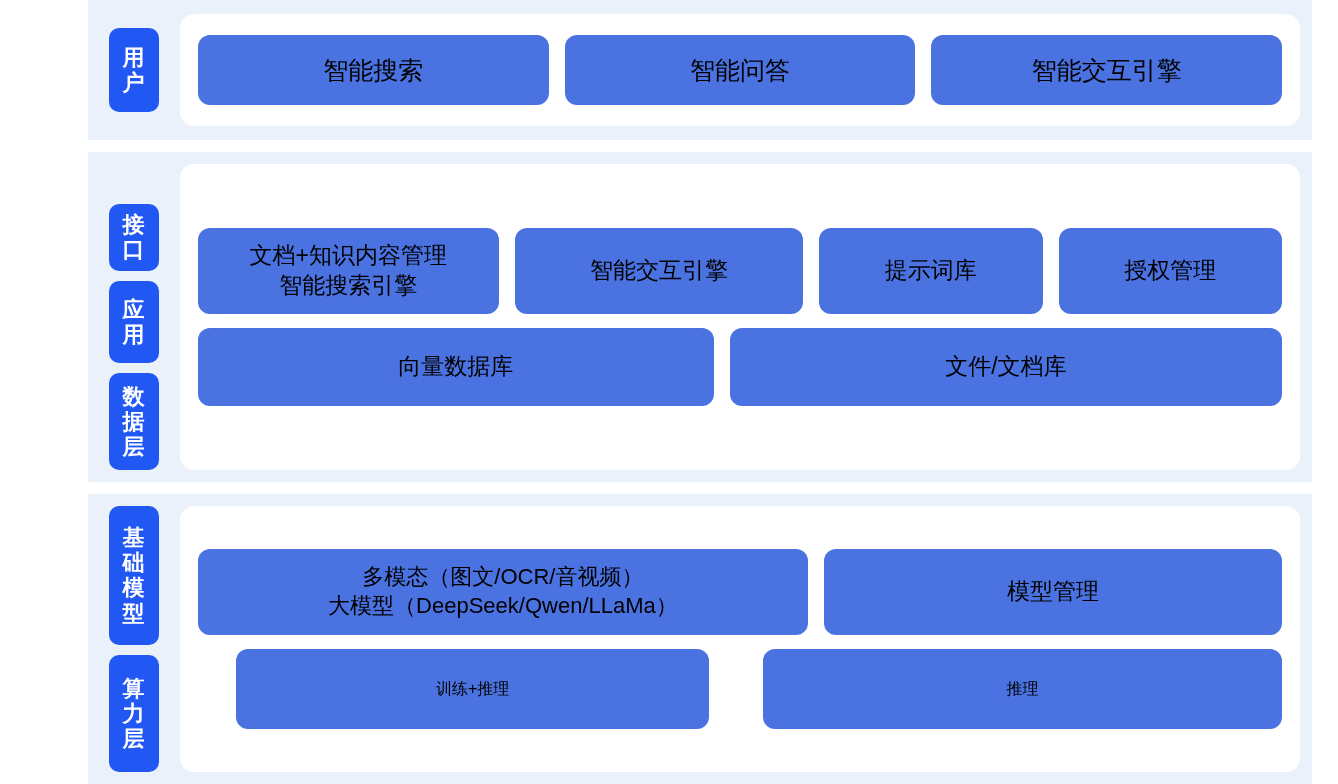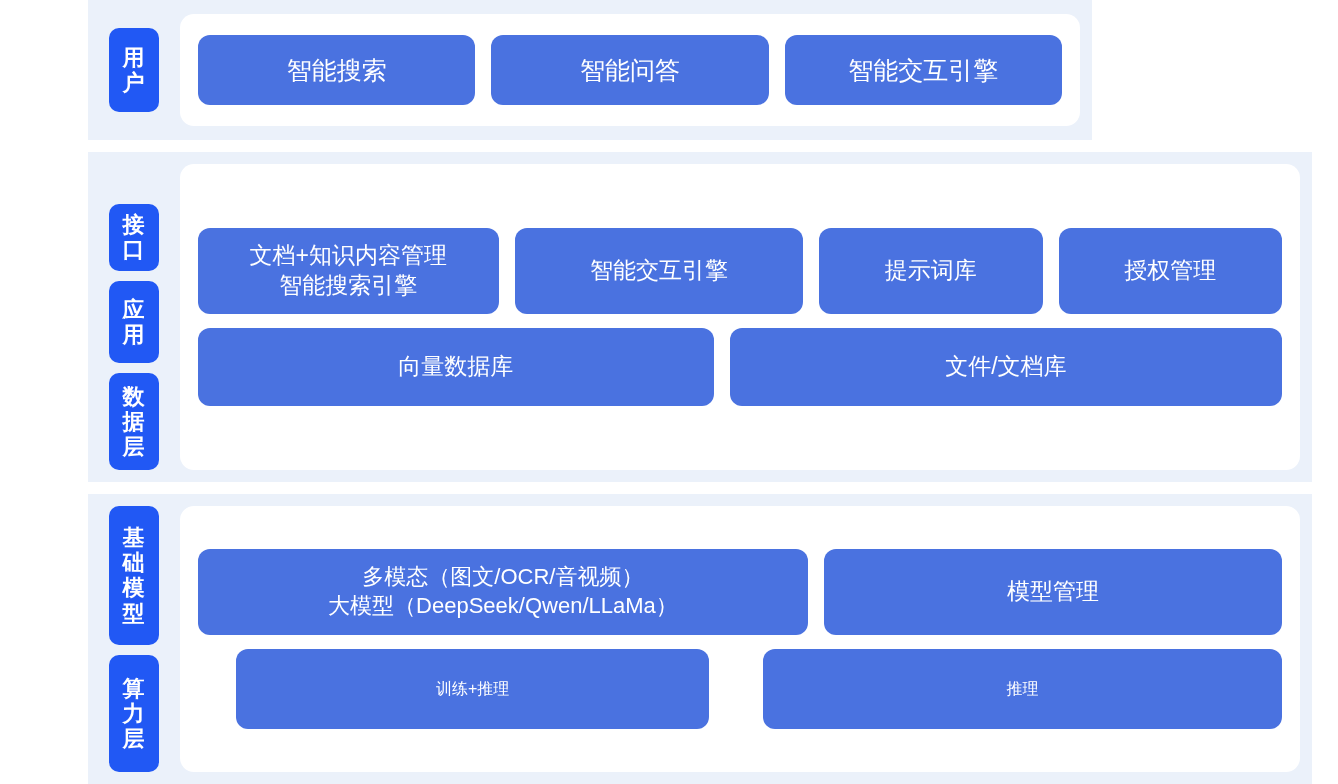--- a/index.html
+++ b/index.html
@@ -22,21 +22,21 @@
   }
 
   
   .group {
     position: absolute;
     left: 88px;
     background: #ebf1fa;
     display: flex;
     align-items: stretch;
   }
-  .group-user   { top: 0px;   width: 1004px; height: 140px; }
+  .group-user   { top: 0px;   width: 1224px; height: 140px; }
   .group-mid    { top: 152px; width: 1224px; height: 330px; }
   .group-base   { top: 494px; width: 1224px; height: 290px; }
 
   
   .labels {
     width: 92px;
     flex: 0 0 92px;
     display: flex;
     flex-direction: column;
     justify-content: center;
@@ -90,21 +90,21 @@
   .row {
     display: flex;
     gap: 16px;
     align-items: stretch;
   }
 
   
   .box {
     background: #4a72e0;
     border-radius: 12px;
-    color: #ffffff;
+    color: #000000;
     display: flex;
     align-items: center;
     justify-content: center;
     text-align: center;
     font-size: 24px;
     line-height: 1.3;
     padding: 10px 8px;
     box-sizing: border-box;
     white-space: pre-line;
   }

